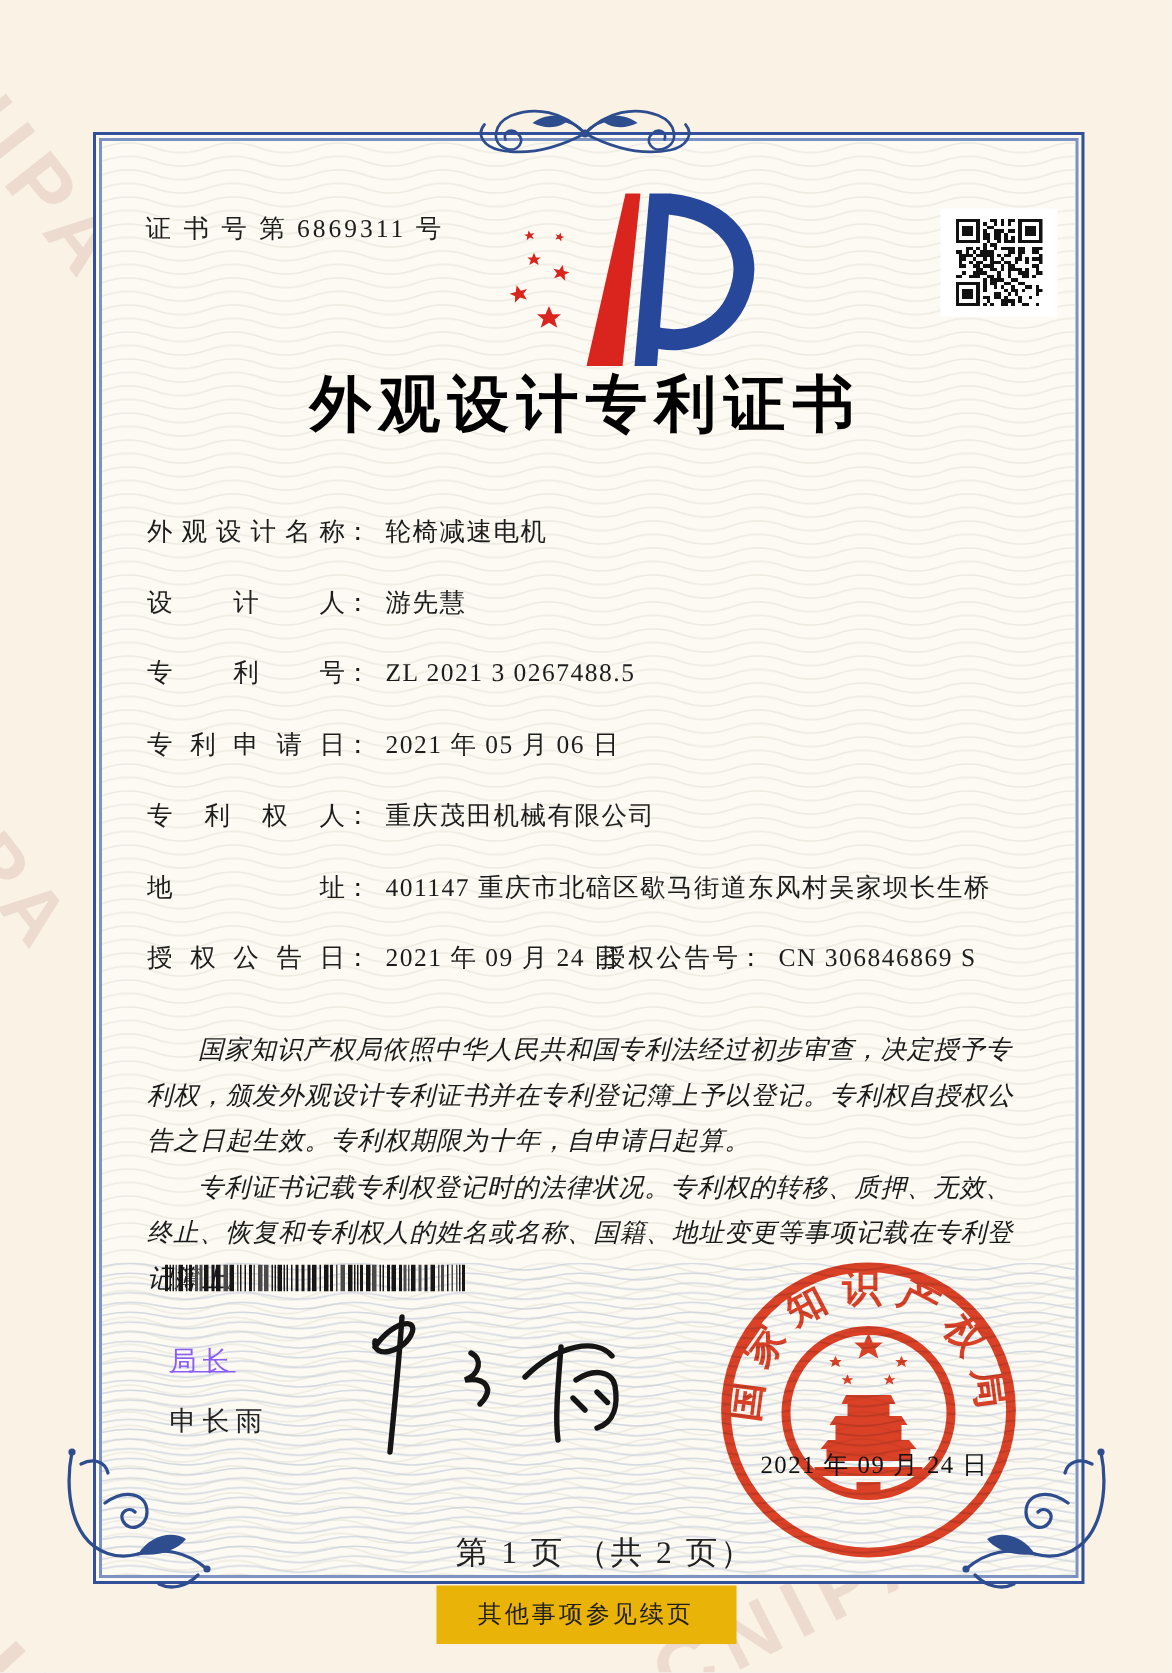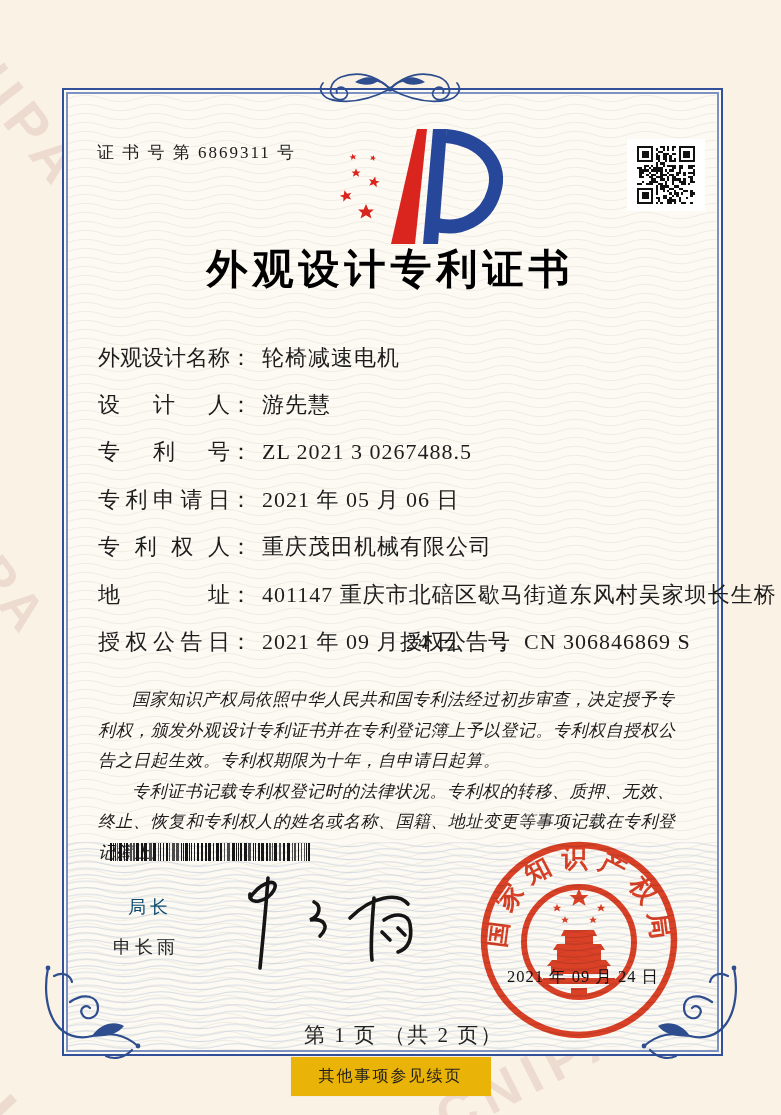--- a/index.html
+++ b/index.html
@@ -11,29 +11,29 @@
   
   #frame{position:absolute;left:62px;top:88px;width:657px;height:964px;background:#fcfaf3;
          border:2px solid #32509a;box-shadow:inset 0 0 0 2px #fcfaf3, inset 0 0 0 4px #7b92c2;z-index:2;}
   #frame svg.waves{position:absolute;left:4px;top:4px;pointer-events:none;}
   .orn{position:absolute;z-index:3;pointer-events:none;}
   
   .abs{position:absolute;z-index:4;}
   #cert-no{left:97px;top:141px;font-size:17px;letter-spacing:2px;color:#1c1c1c;}
   #title{left:0;top:242px;width:781px;text-align:center;font-size:41px;font-weight:bold;
          letter-spacing:5px;color:#000000;}
-  .frow{left:98px;height:24px;font-size:22px;color:#1d1d1d;white-space:nowrap;}
+  .frow{left:98px;height:24px;font-size:17px;color:#1d1d1d;white-space:nowrap;}
   .flabel{display:inline-block;width:132px;text-align:justify;text-align-last:justify;vertical-align:top;}
   .fvalue{margin-left:10px;letter-spacing:1px;}
   .pair2{position:absolute;left:302px;top:0;white-space:nowrap;}
   .pair2 .flabel{width:92px;}
   #paras{left:98px;top:653px;width:592px;font-size:17px;line-height:30.5px;color:#1b1b1b;
          font-style:italic;margin-top:32px;}
   #paras p{margin:0;text-indent:2em;letter-spacing:0.5px;}
-  #signer-title{left:128px;top:895px;font-size:18px;color:#0c4a6e;letter-spacing:4px;}
+  #signer-title{left:113px;top:895px;font-size:18px;color:#8b5cf6;letter-spacing:4px;text-decoration:underline;}
   #signer-name{left:113px;top:935px;font-size:18px;color:#222;letter-spacing:4px;}
   #seal-date{left:488px;top:966px;width:190px;text-align:center;font-size:16.5px;color:#101010;
              letter-spacing:1px;z-index:7;}
   #page-info{left:13px;top:1021px;width:781px;text-align:center;font-size:21px;color:#222;letter-spacing:2px;}
   #cont-box{left:50%;top:1057px;transform:translateX(-50%);background:#eab308;padding:9px 28px;
             font-size:16px;color:#1e1e1e;letter-spacing:2px;z-index:5;box-shadow:0 0 2px rgba(0,0,0,0.05);}
   #qr-box{left:627px;top:139px;width:78px;height:72px;background:#fff;display:flex;
           align-items:center;justify-content:center;}
   #barcode{left:110px;top:843px;z-index:4;}
   #logo{left:330px;top:126px;z-index:4;}

